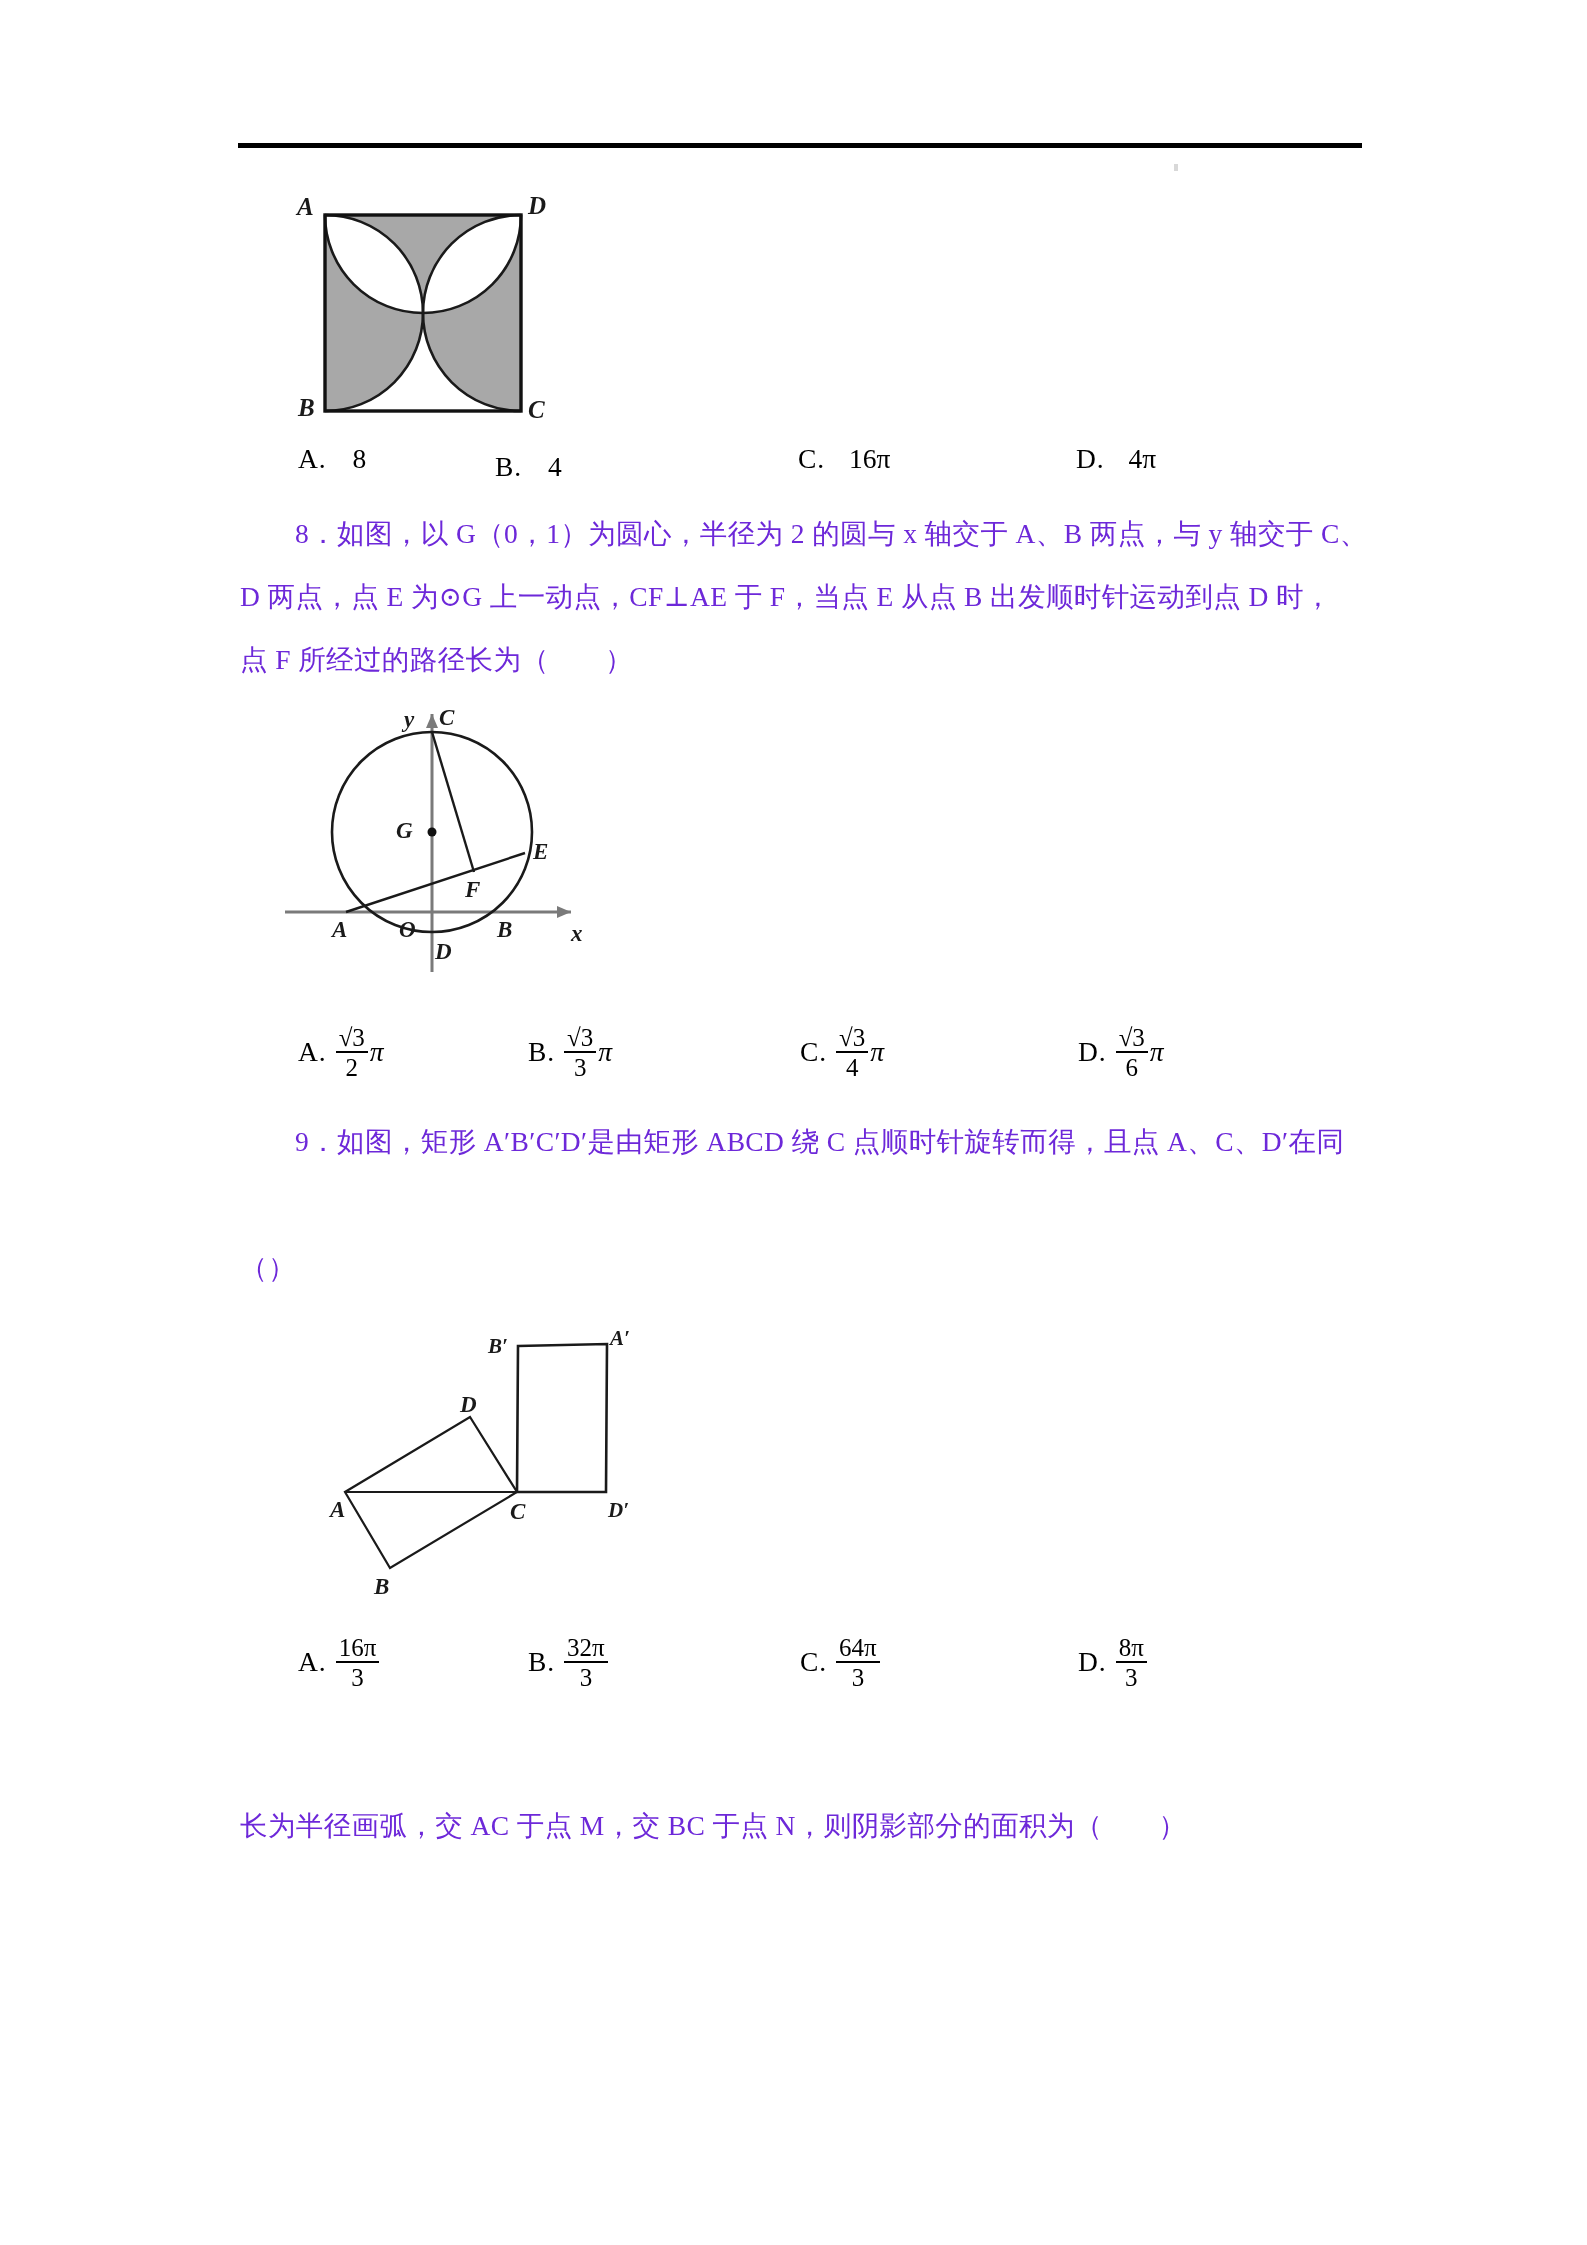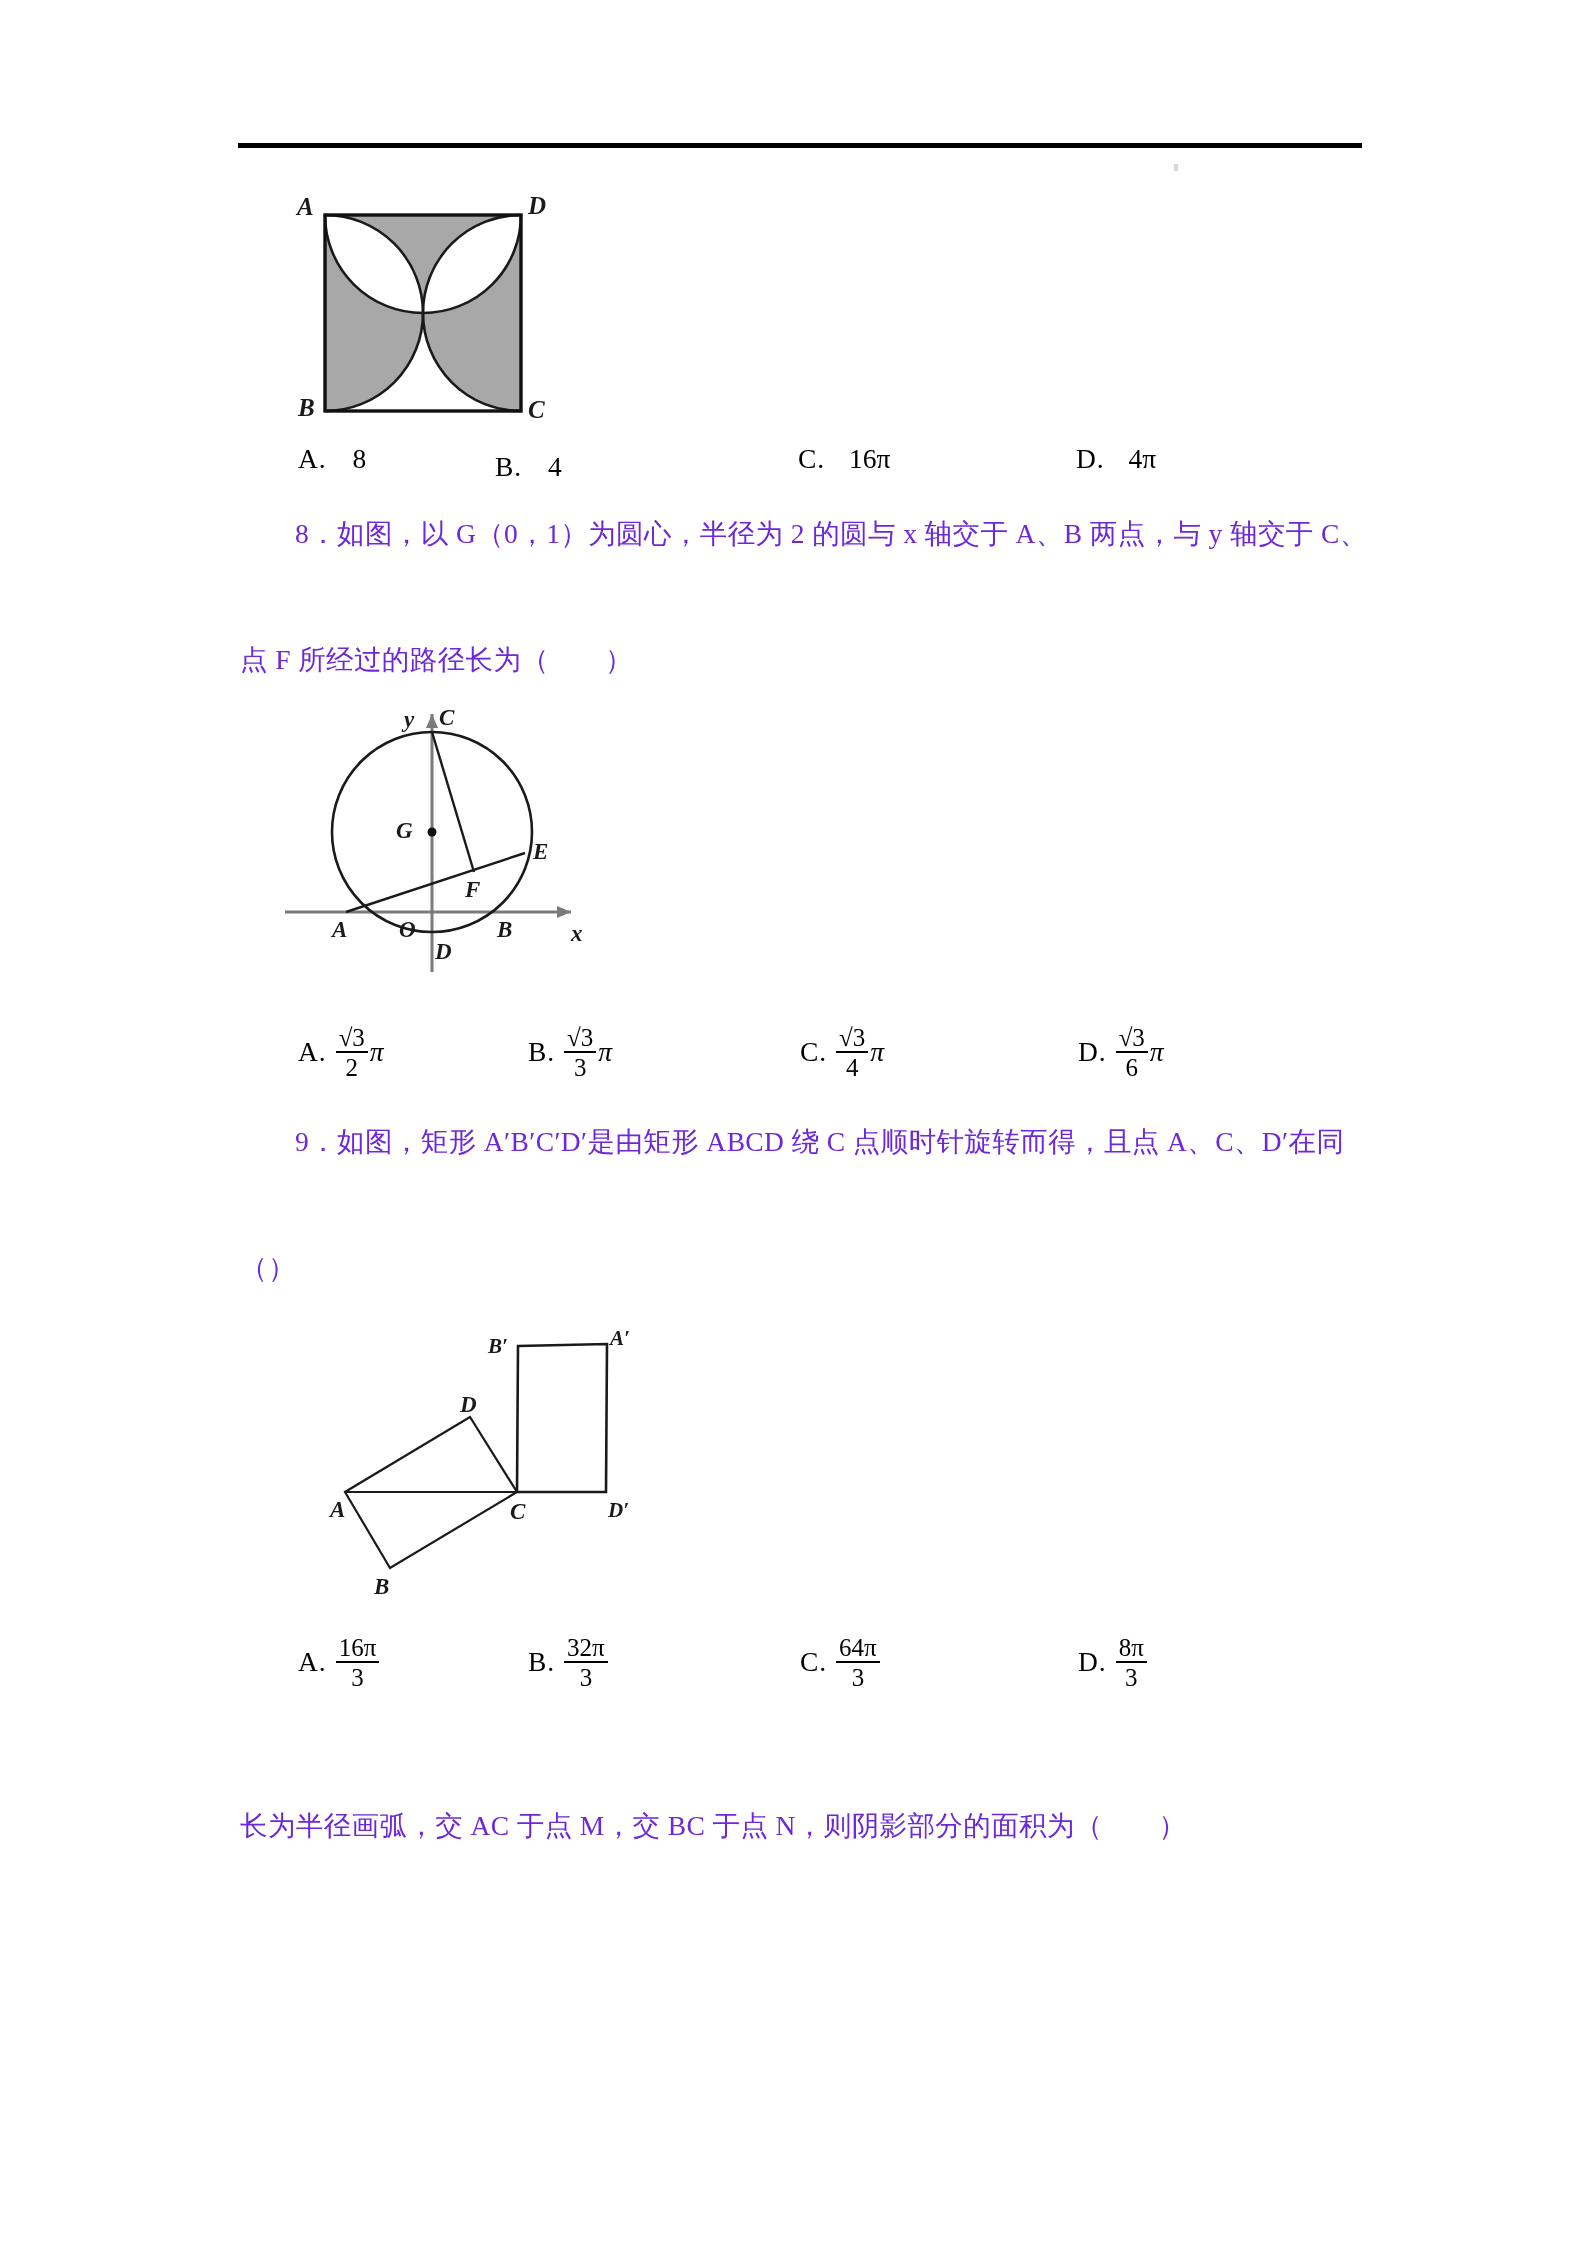--- a/index.html
+++ b/index.html
@@ -171,20 +171,21 @@
       <span>16π</span>
     </div>
     <div class="opt" style="left:1076px; top:0;">
       <span class="lbl">D.</span>
       <span style="display:inline-block;width:10px"></span>
       <span>4π</span>
     </div>
   </div>
 
   <div class="qline" style="left:295px; top:520px;">8．如图，以 G（0，1）为圆心，半径为 2 的圆与 x 轴交于 A、B 两点，与 y 轴交于 C、</div>
+  <div class="qline" style="left:240px; top:583px;">D 两点，点 E 为⊙G 上一动点，CF⊥AE 于 F，当点 E 从点 B 出发顺时针运动到点 D 时，</div>
   <div class="qline" style="left:240px; top:646px;text-align:center;">点 F 所经过的路径长为（　　）</div>
 
   <div class="fig" style="left:275px; top:700px; width:330px; height:280px;">
     <svg width="330" height="280" viewBox="0 0 330 280">
 
       <g stroke="#7a7a7a" stroke-width="3">
         <line x1="10" y1="212" x2="296" y2="212"></line>
         <line x1="157" y1="272" x2="157" y2="14"></line>
       </g>
       <polygon points="296,212 282,206 282,218" fill="#7a7a7a"></polygon>

